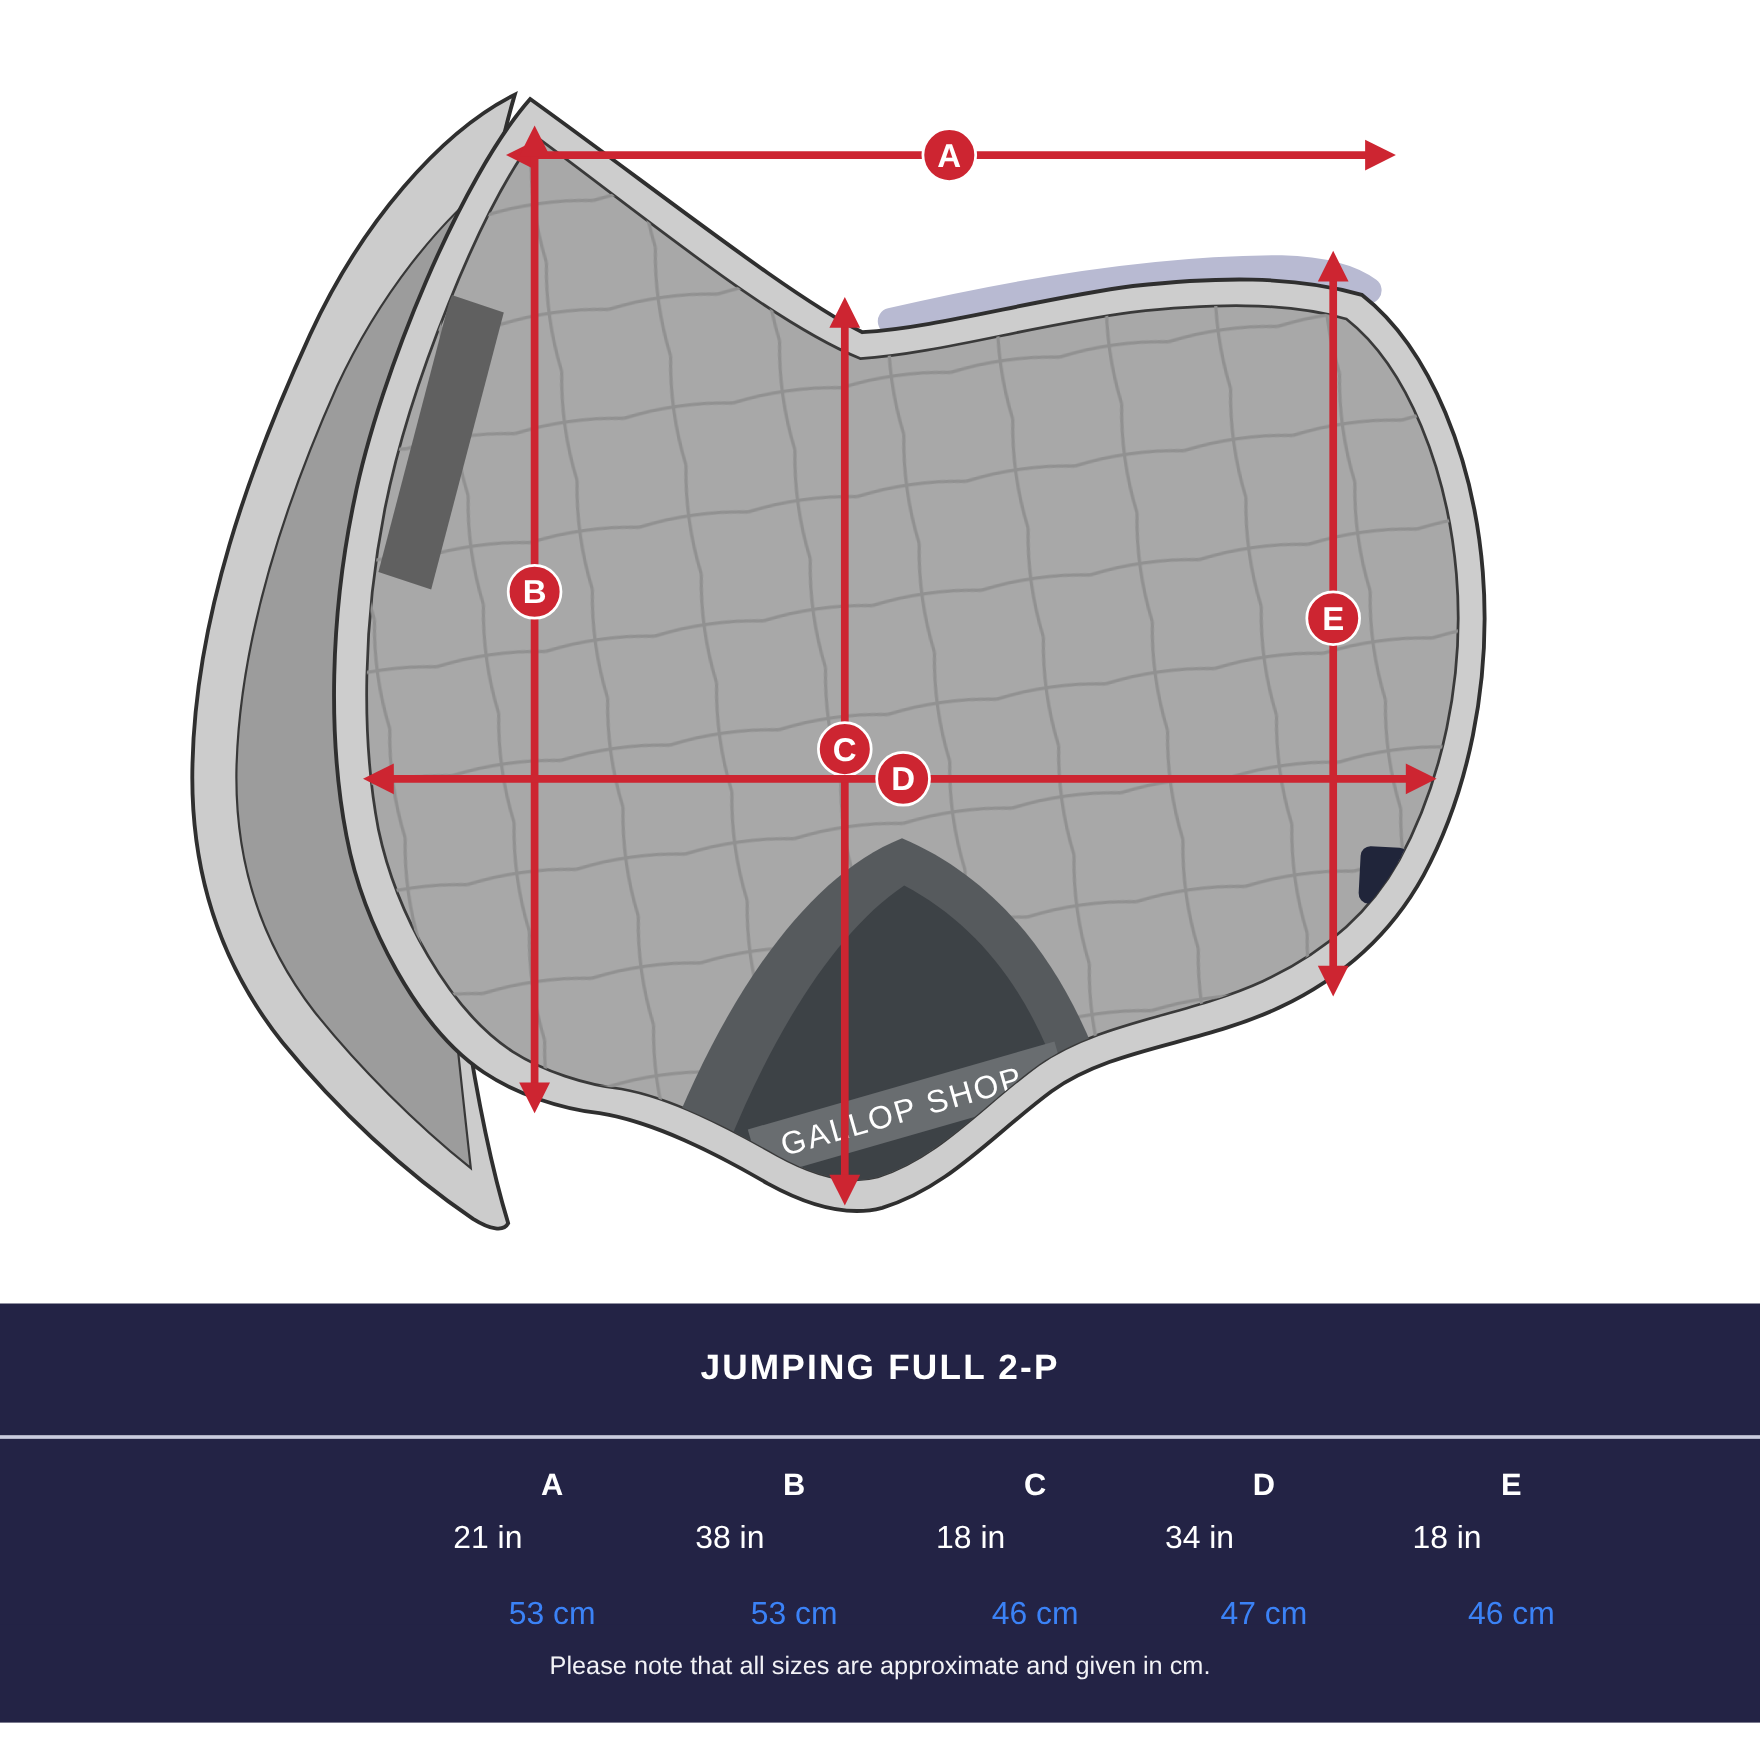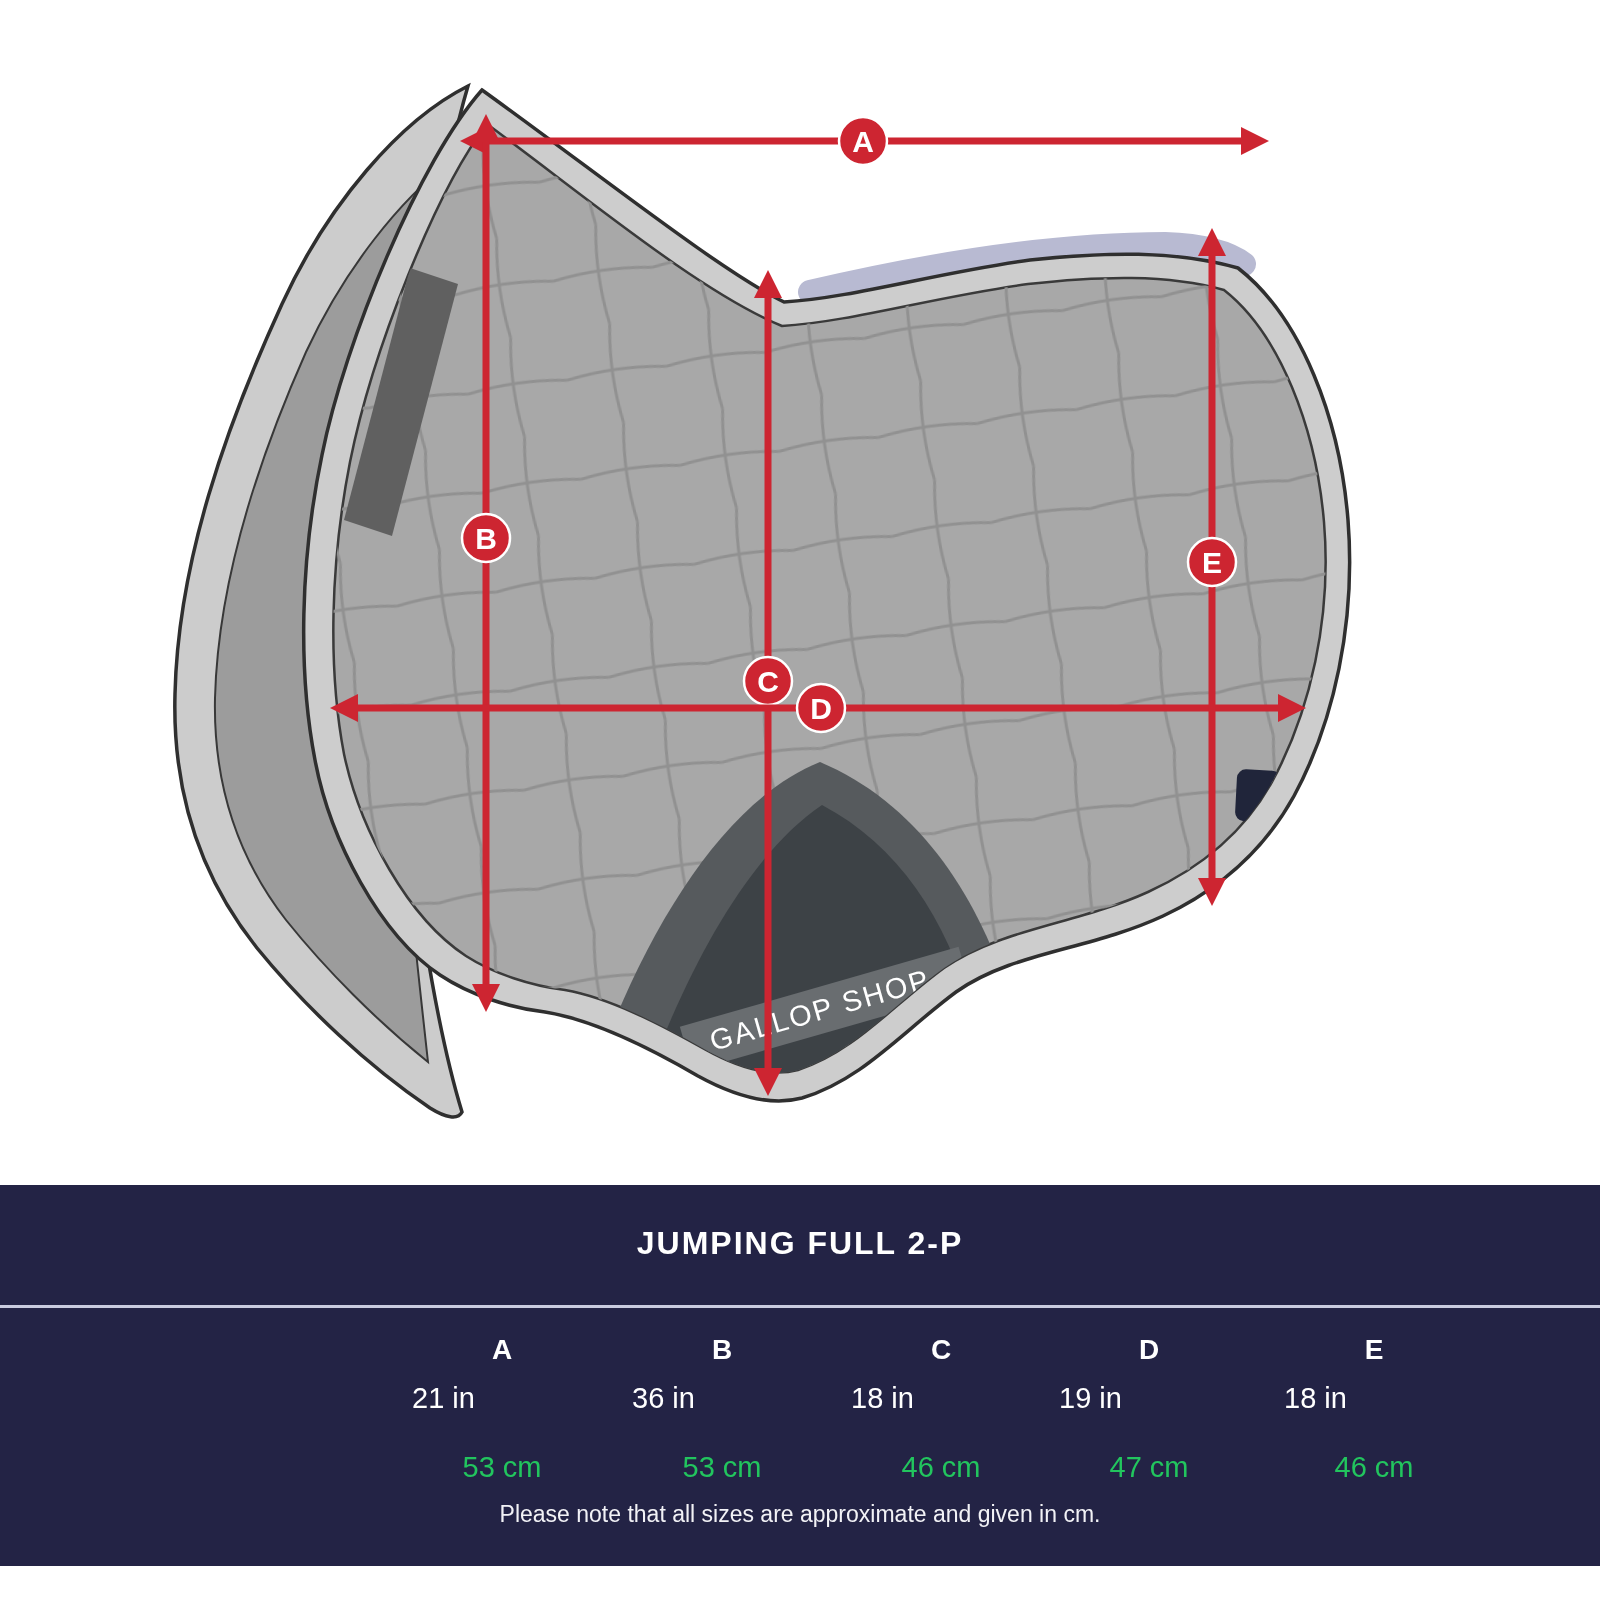--- a/index.html
+++ b/index.html
@@ -16,21 +16,21 @@
   .table-title{position:absolute;left:0;top:40px;width:1600px;text-align:center;
     color:#ffffff;font-size:32px;font-weight:bold;letter-spacing:2px;}
   .size-label{position:absolute;left:140px;top:64px;width:200px;text-align:center;
     color:#ffffff;font-size:50px;font-weight:bold;}
   .col{position:absolute;top:0;width:180px;height:200px;}
   .col-letter{position:absolute;top:26px;width:180px;text-align:center;
     color:#ffffff;font-size:28px;font-weight:bold;}
   .col-in{position:absolute;top:74px;width:180px;
     color:#ffffff;font-size:29px;}
   .col-cm{position:absolute;top:143px;width:180px;text-align:center;
-    color:#22c55e;font-size:29px;}
+    color:#3b82f6;font-size:29px;}
   .footer-note{position:absolute;left:0;top:24px;width:1600px;text-align:center;
     color:#f2f2f6;font-size:23px;}
   .arrow-line{stroke:#cd2531;stroke-width:7;}
   .arrow-tip{fill:#cd2531;}
   .arrow-badge{fill:#cd2531;stroke:#ffffff;stroke-width:2.5;}
   .badge-letter{fill:#ffffff;font-size:30px;font-weight:bold;text-anchor:middle;
     font-family:"Liberation Sans", sans-serif;}
 </style>
 </head>
 <body>
@@ -196,33 +196,33 @@
   <div class="band band-main">
 
     <div class="col" style="left:412px">
       <div class="col-letter">A</div>
       <div class="col-in">21 in</div>
       <div class="col-cm">53 cm</div>
     </div>
 
     <div class="col" style="left:632px">
       <div class="col-letter">B</div>
-      <div class="col-in">36 in</div>
+      <div class="col-in">38 in</div>
       <div class="col-cm">53 cm</div>
     </div>
 
     <div class="col" style="left:851px">
       <div class="col-letter">C</div>
       <div class="col-in">18 in</div>
       <div class="col-cm">46 cm</div>
     </div>
 
     <div class="col" style="left:1059px">
       <div class="col-letter">D</div>
-      <div class="col-in">19 in</div>
+      <div class="col-in">34 in</div>
       <div class="col-cm">47 cm</div>
     </div>
 
     <div class="col" style="left:1284px">
       <div class="col-letter">E</div>
       <div class="col-in">18 in</div>
       <div class="col-cm">46 cm</div>
     </div>
   </div>
 

